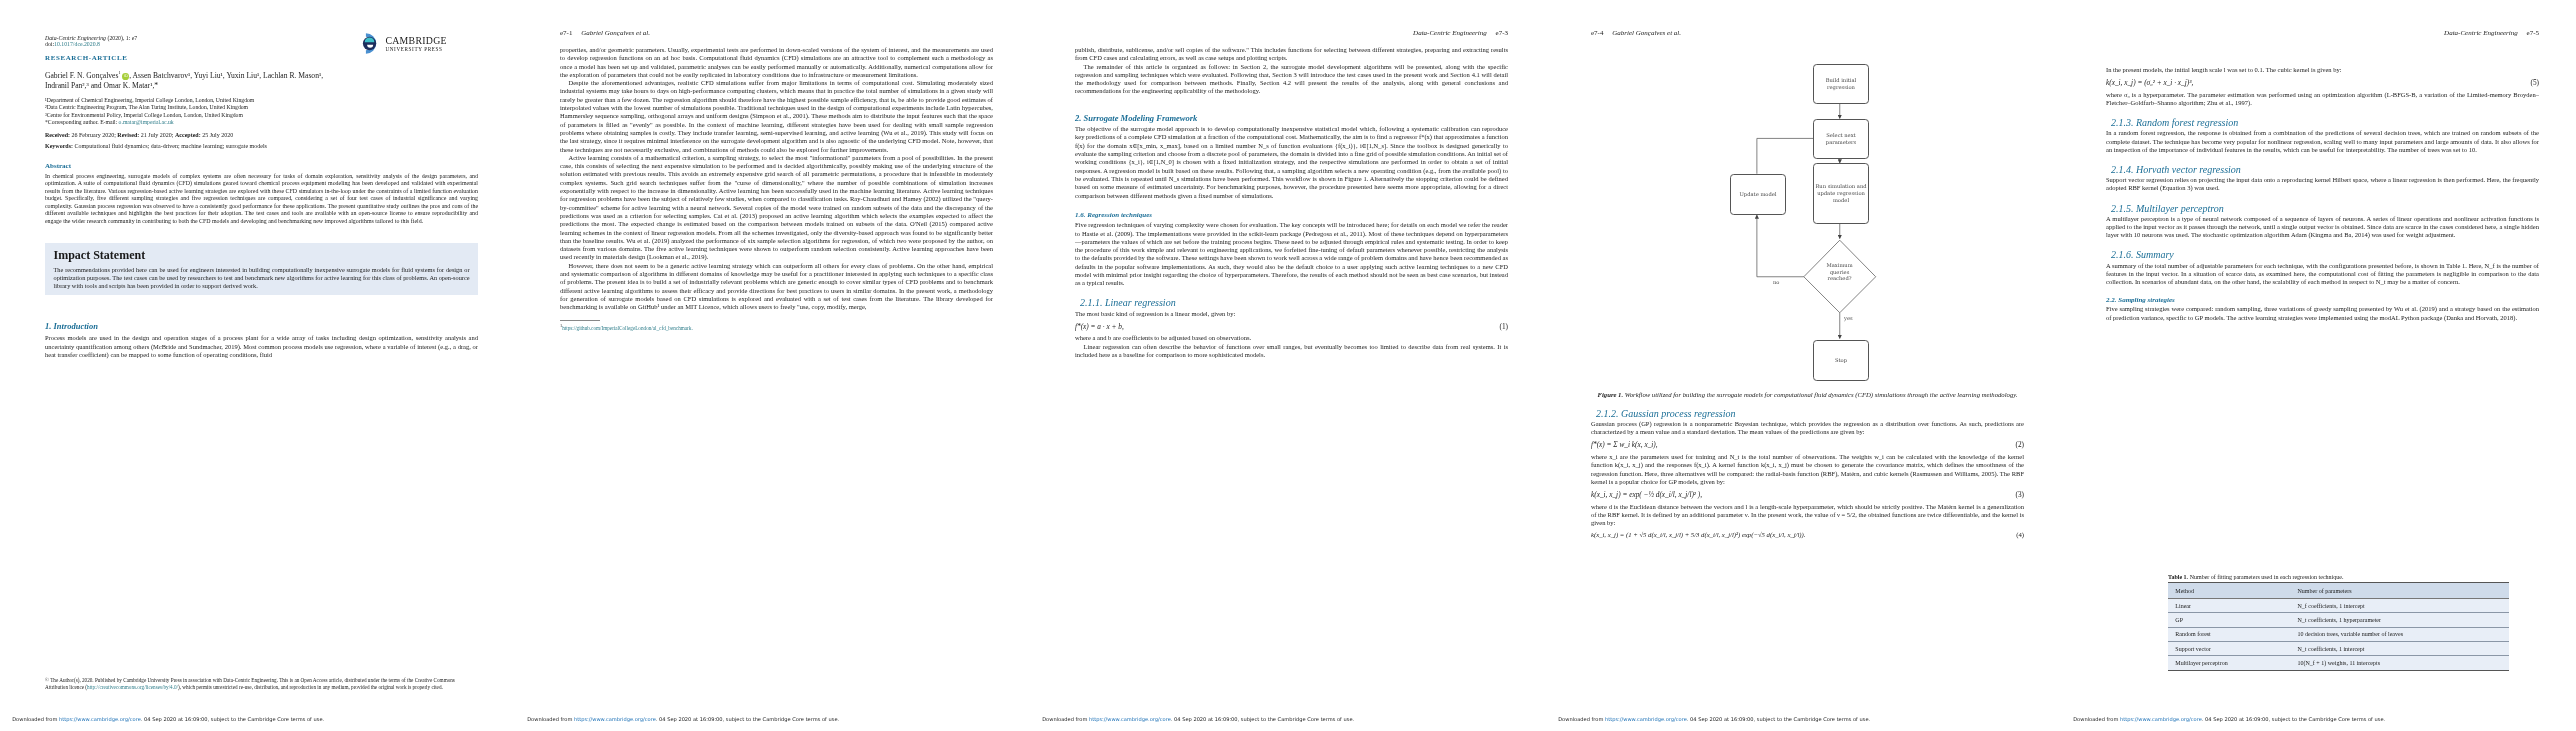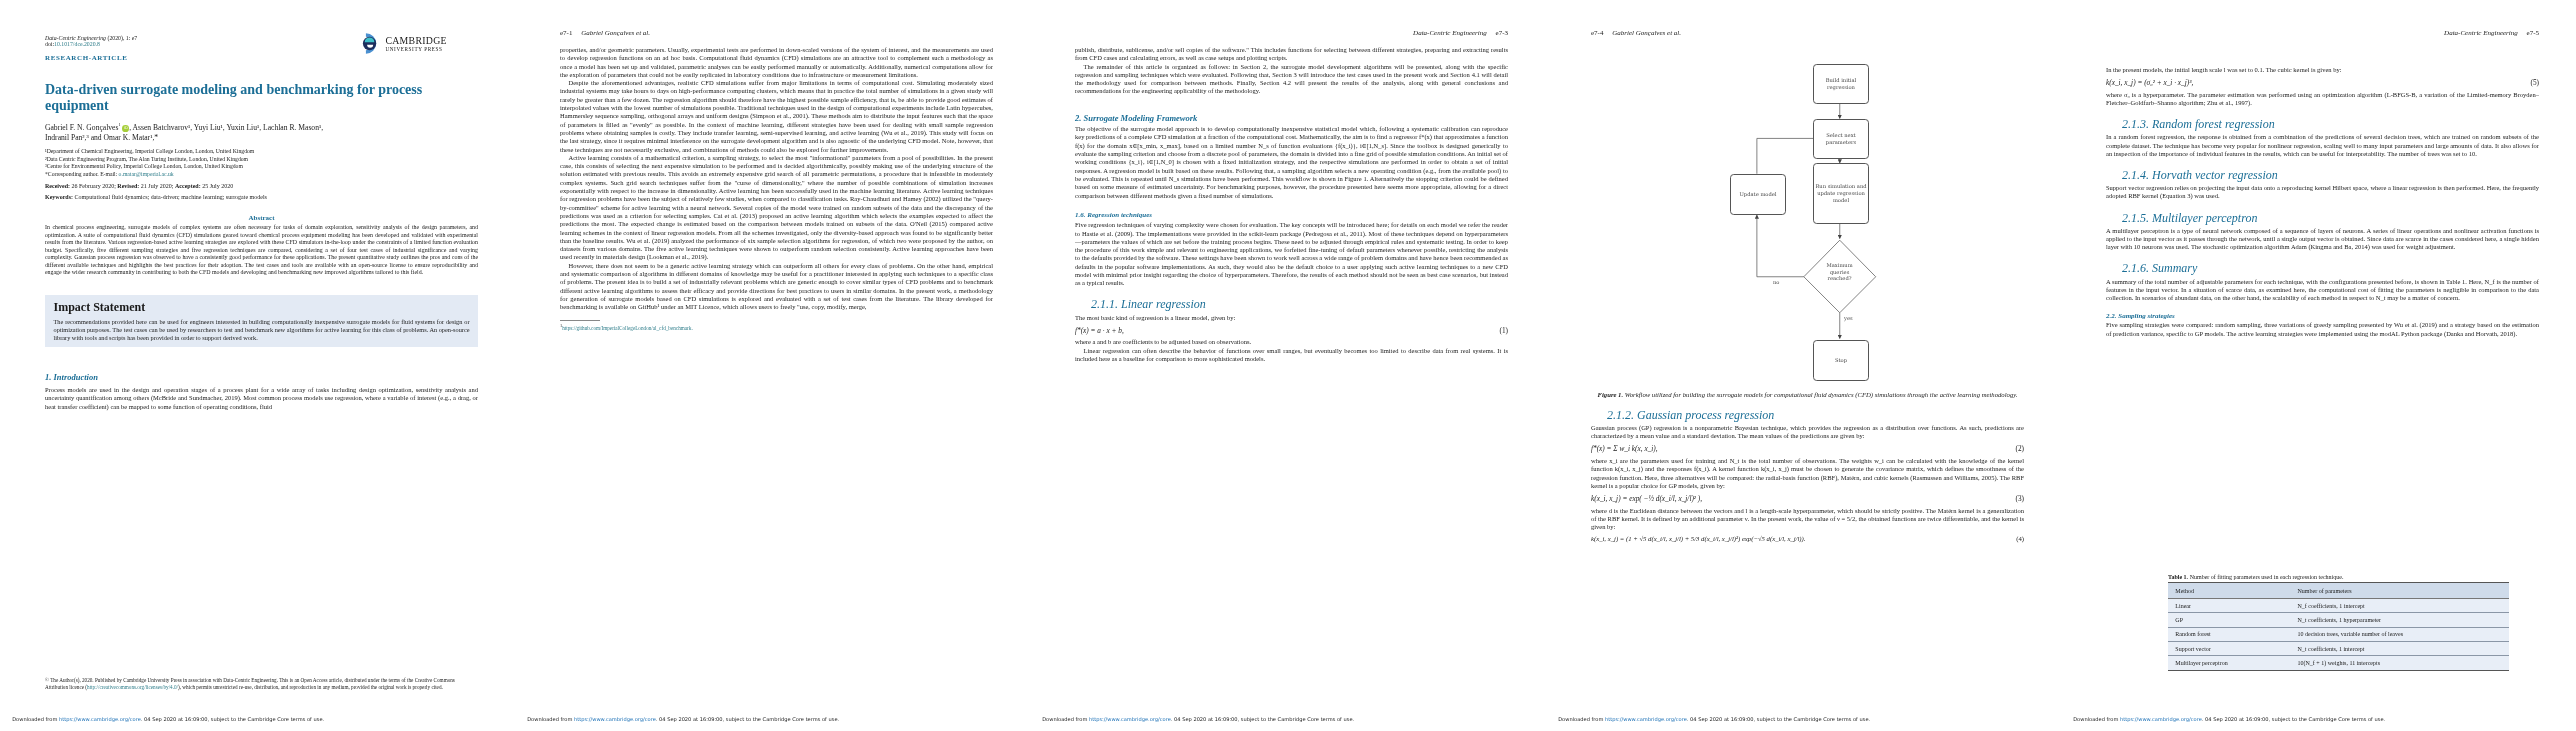--- a/index.html
+++ b/index.html
@@ -6,34 +6,34 @@
   body{width:2576px;height:732px;overflow:hidden;position:relative;font-family:"Liberation Serif","DejaVu Serif",serif;color:#1a1a1a;}
   .page{position:absolute;top:0;width:515px;height:732px;background:#fff;overflow:hidden;}
   .content{position:absolute;left:28px;right:40px;top:0;}
   .runhead{position:absolute;top:29px;font-size:7px;font-style:italic;}
   .runhead .pn{font-style:normal;}
   p{margin:0;font-size:6.5px;line-height:8.3px;text-align:justify;}
   p.ind{text-indent:8.5px;}
   .link{color:#2e7d8a;}
   h2{margin:0;font-size:8.5px;font-weight:bold;color:#1b6e96;font-style:italic;}
   h3{margin:0;font-size:7px;font-weight:bold;font-style:italic;color:#1b6e96;}
-  h4{margin:16px;font-size:12px;font-weight:normal;font-style:italic;color:#1b6e96;}
+  h4{margin:5px;font-size:10px;font-weight:normal;font-style:italic;color:#1b6e96;}
   .eq{display:flex;justify-content:flex-start;position:relative;font-size:7.3px;font-style:italic;margin:3.7px 0;}
   .eq .num{position:absolute;right:0;font-style:normal;}
   .dl{position:absolute;left:12.2px;top:716px;font-family:"DejaVu Sans",sans-serif;font-size:5.1px;color:#222;white-space:nowrap;}
   .dl a{color:#1a6fb5;text-decoration:none;}
   .journal{font-size:5.8px;font-style:italic;}
   .doi{font-size:5.8px;}
   .ra{font-size:7px;font-weight:bold;letter-spacing:0.6px;color:#1b6e96;margin-top:7.3px;}
   .title{font-size:14px;font-weight:bold;color:#1b6e96;line-height:16px;margin-top:19.5px;}
   .authors{font-size:7.6px;margin-top:6.1px;line-height:10.4px;}
   .affil{font-size:5.7px;line-height:7.6px;margin-top:4.9px;}
   .dates{font-size:6px;margin-top:4.9px;}
   .kw{font-size:6px;margin-top:4.9px;}
-  .abs-h{font-size:7px;font-weight:bold;color:#1b6e96;margin-top:13.4px;margin-bottom:2.4px;text-align:center;}
+  .abs-h{font-size:7px;font-weight:bold;color:#1b6e96;margin-top:13.4px;margin-bottom:2.4px;}
   .abs{font-size:5.9px;line-height:7.5px;text-align:justify;}
   .impact{background:#e3eaf4;padding:4.9px 8.5px;margin-top:18.3px;}
   .impact .h{font-weight:bold;font-size:12px;margin-bottom:3px;}
   .impact p{font-size:6.3px;line-height:8px;}
   .copy{position:absolute;left:28px;right:40px;top:677px;font-size:5.2px;line-height:6.7px;}
   .logo{position:absolute;left:361px;top:32px;display:flex;align-items:center;gap:4.9px;}
   .logo-mark{width:19.5px;height:23px;position:relative;}
   .logo-text .l1{font-size:9.8px;letter-spacing:0.3px;font-family:"Liberation Serif",serif;}
   .logo-text .l2{font-size:5.2px;letter-spacing:0.6px;}
   .orcid{display:inline-block;width:6.7px;height:6.7px;border-radius:50%;background:#a6ce39;color:#fff;font-size:3.7px;line-height:6.7px;text-align:center;font-family:"DejaVu Sans",sans-serif;vertical-align:0.6px;}
@@ -51,21 +51,20 @@
   .sup{font-size:4.3px;vertical-align:super;}
 </style>
 </head>
 <body>
 
 <div class="page" style="left:0">
   <div class="content" style="left:45px;right:37px;top:35px;">
     <div class="journal"><span>Data-Centric Engineering</span><span style="font-style:normal"> (2020), 1: e7</span></div>
     <div class="doi"><span>doi:</span><span class="link">10.1017/dce.2020.8</span></div>
     <div class="ra">RESEARCH-ARTICLE</div>
-    <div class="title">Data-driven surrogate modeling and benchmarking for process equipment</div>
     <div class="authors">
       <span>Gabriel F. N. Gonçalves</span><span class="sup">1</span> <span class="orcid">iD</span><span>, Assen Batchvarov¹, Yuyi Liu¹, Yuxin Liu¹, Lachlan R. Mason¹,</span><br>
       <span>Indranil Pan²,³ and Omar K. Matar¹,*</span>
     </div>
     <div class="affil">
       <div>¹Department of Chemical Engineering, Imperial College London, London, United Kingdom</div>
       <div>²Data Centric Engineering Program, The Alan Turing Institute, London, United Kingdom</div>
       <div>³Centre for Environmental Policy, Imperial College London, London, United Kingdom</div>
       <div><span>*Corresponding author. E-mail: </span><span class="link">o.matar@imperial.ac.uk</span></div>
     </div>

